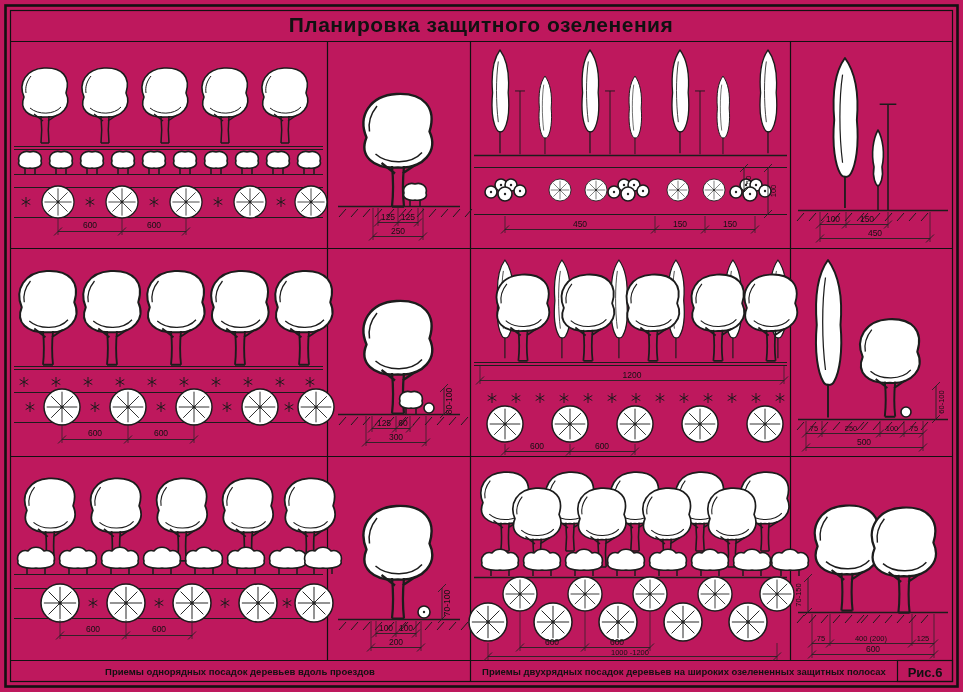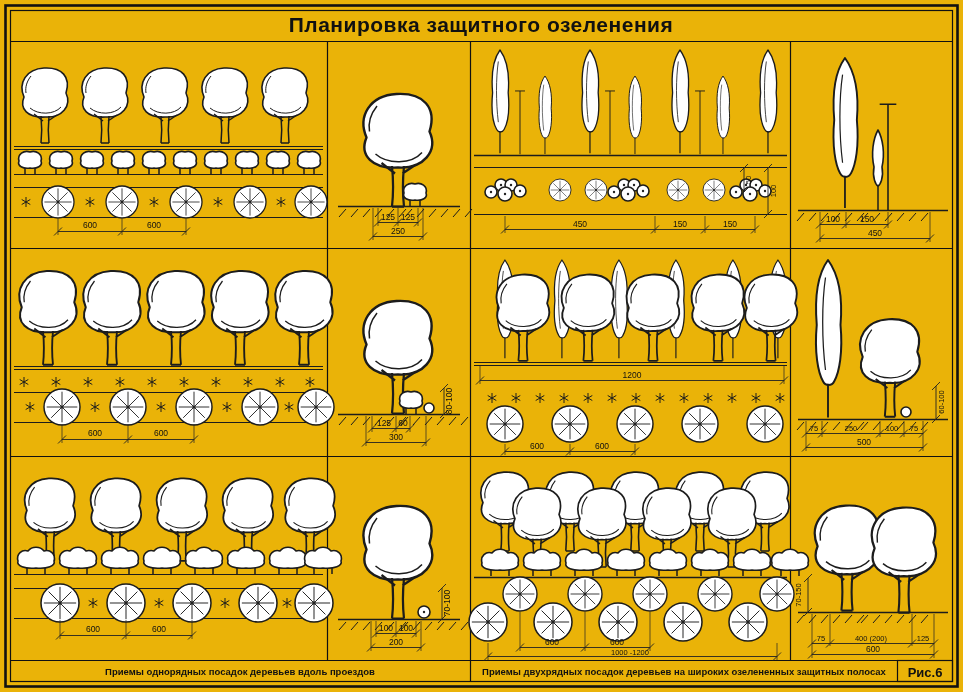--- a/index.html
+++ b/index.html
@@ -1,16 +1,16 @@
 <!DOCTYPE html>
 <html><head>
 <meta charset="utf-8">
 <style>
   html,body{margin:0;padding:0;background:#e8e8e6;}
-  .page{position:relative;width:963px;height:692px;background:#eab308;margin:0 auto;overflow:hidden;}
+  .page{position:relative;width:963px;height:692px;background:#be185d;margin:0 auto;overflow:hidden;}
   svg{position:absolute;left:0;top:0;}
   svg text{font-family:"Liberation Sans","DejaVu Sans",sans-serif;fill:#111;}
   .blob{fill:#fff;stroke:#1c1c1c;stroke-width:1.6;stroke-linejoin:round;}
   .ln{fill:none;stroke:#1c1c1c;stroke-width:1;}
   .ln2{fill:none;stroke:#1c1c1c;stroke-width:1.5;}
   .grid{stroke:#111;stroke-width:1.2;fill:none;}
   .gridThick{stroke:#111;stroke-width:2.6;fill:none;}
   .dim{stroke:#222;stroke-width:0.9;fill:none;}
   .guide{stroke:#222;stroke-width:0.7;fill:none;}
   text.dimt{font-size:8.5px;text-anchor:middle;}

